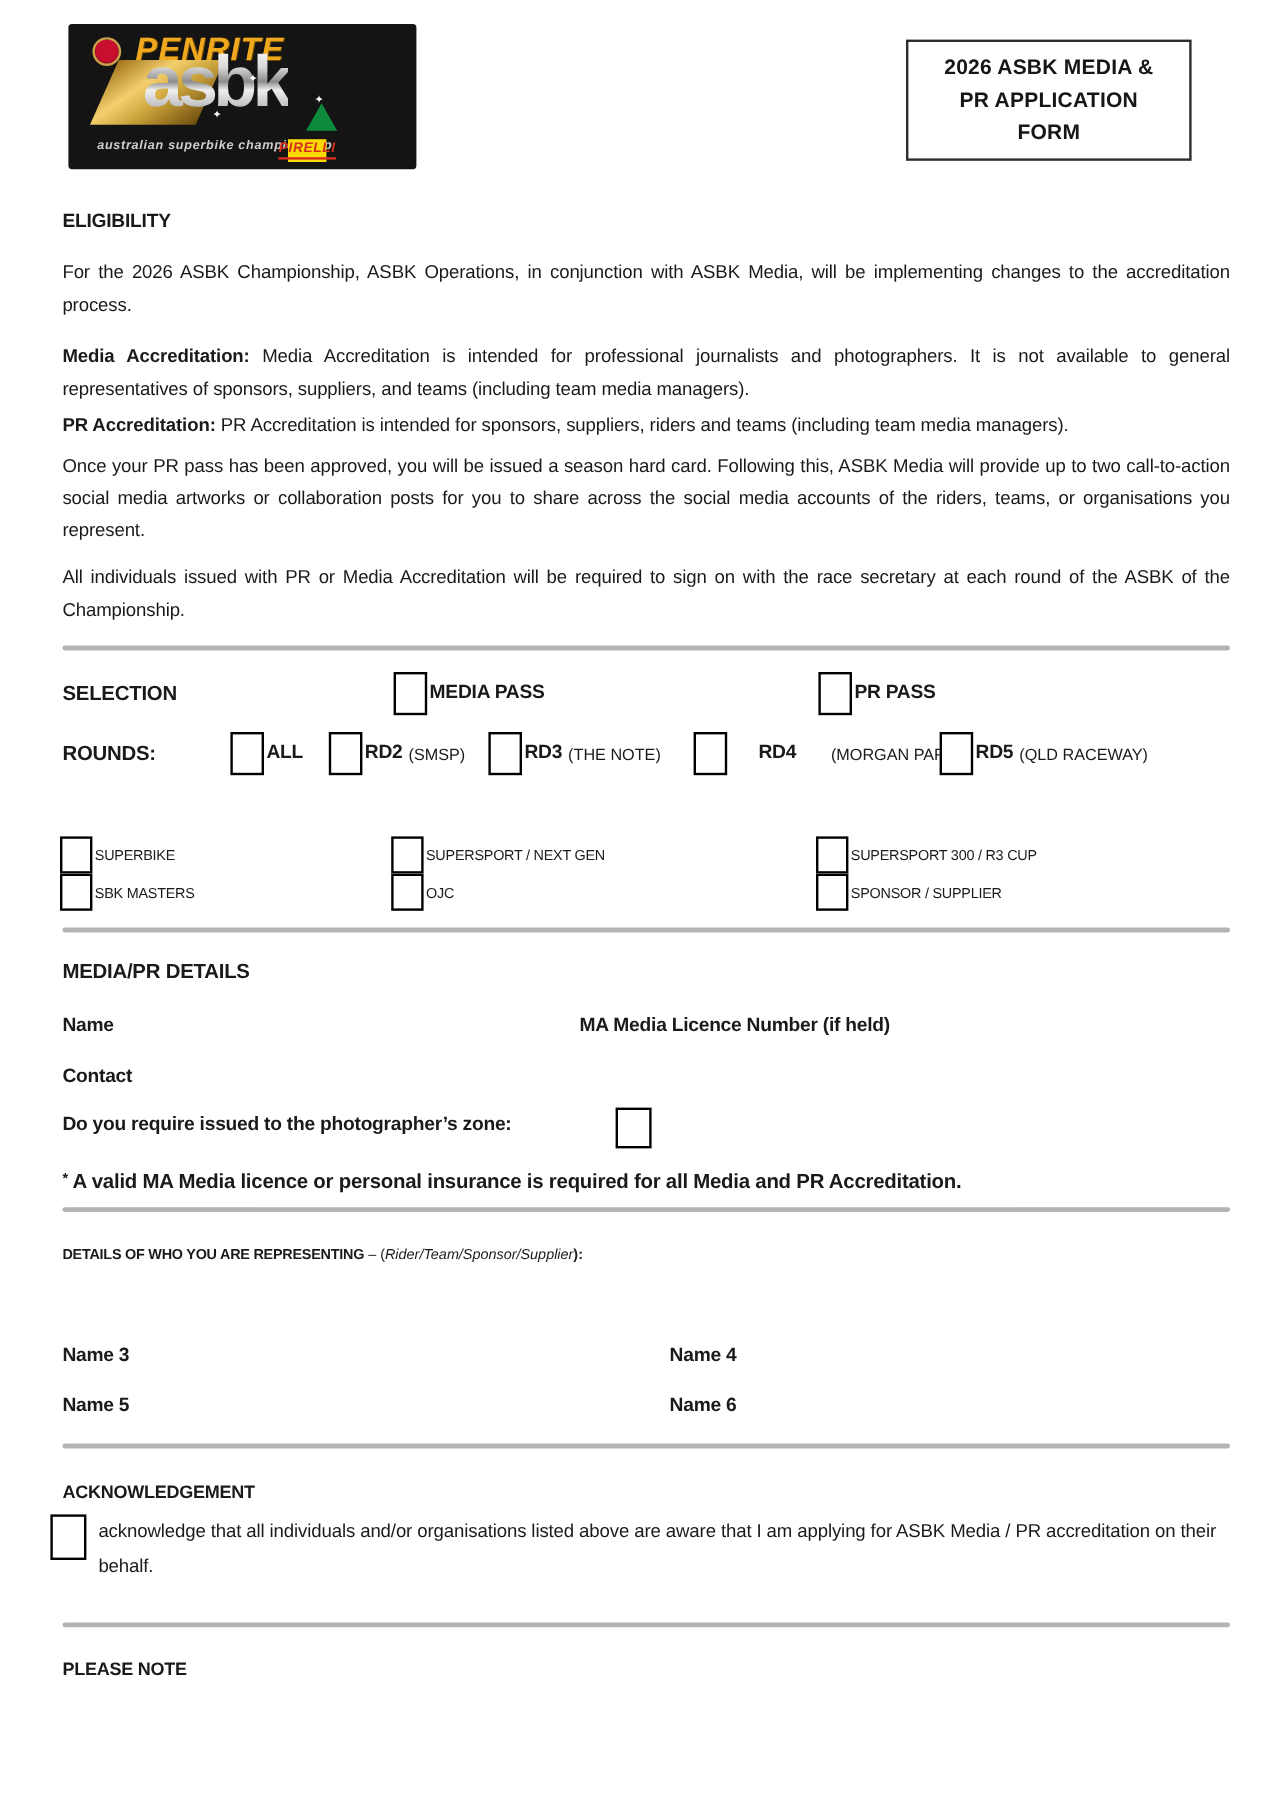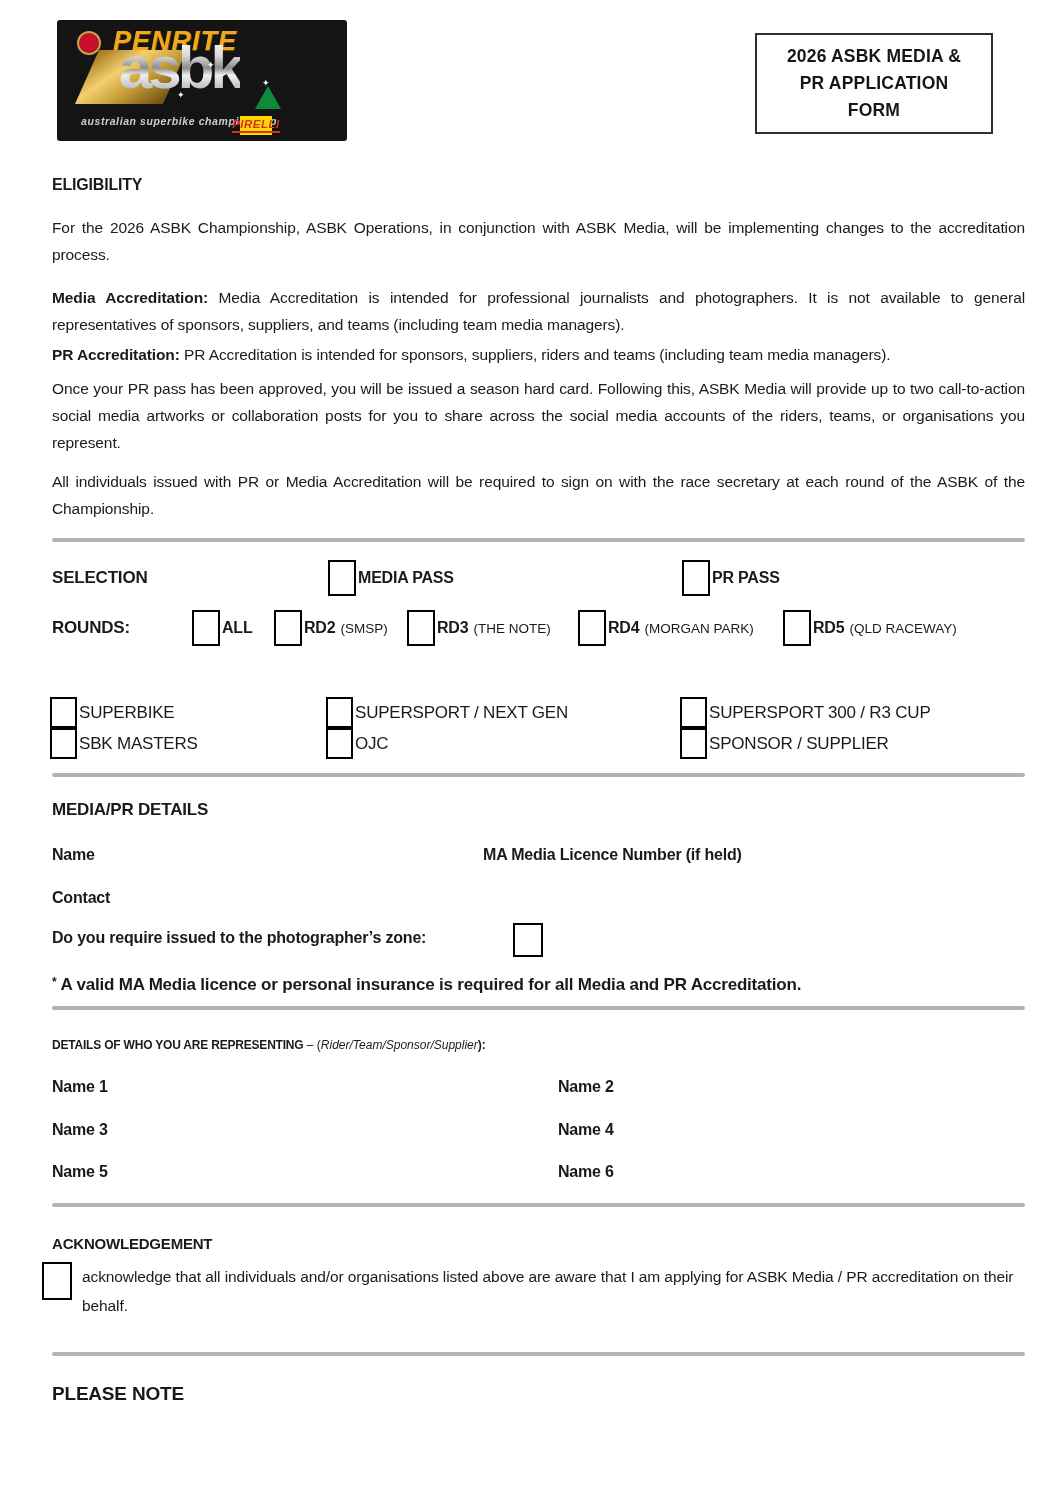--- a/index.html
+++ b/index.html
@@ -102,21 +102,21 @@
   .cb.zone  { width: 30px; height: 34px; }
   .cb.ack   { width: 30px; height: 38px; }
 
   .row { position: absolute; left: 52px; right: 33px; height: 40px; }
   .grp { position: absolute; top: 0; display: flex; align-items: center; }
   .grp .lbl  { font-size: 16px; font-weight: 700; letter-spacing: -0.2px; margin-left: 2px; white-space: nowrap; }
   .grp .sub  { font-size: 13.5px; font-weight: 400; margin-left: 5px; white-space: nowrap; }
 
   .cls-col { position: absolute; top: 0; }
   .cls-row { display: flex; align-items: center; height: 31px; }
-  .cls-row .cls-lbl { font-size: 17px; letter-spacing: -0.2px; margin-left: 2px; white-space: nowrap; }
+  .cls-row .cls-lbl { font-size: 12px; letter-spacing: -0.2px; margin-left: 2px; white-space: nowrap; }
 
   .fld-label { font-size: 16px; font-weight: 700; letter-spacing: -0.2px; }
   .names-row { position: absolute; left: 52px; right: 33px; height: 22px; }
   .names-row .n2 { position: absolute; left: 506px; top: 0; }
 
   .ack-text { font-size: 15.5px; line-height: 29px; letter-spacing: -0.1px; }
   .ack-text .cb.ack { float: left; margin: 0 10px 4px -10px; }
 
   .note-star { font-size: 12px; font-weight: 700; vertical-align: 4px; margin-right: 4px; }
 </style>
@@ -191,21 +191,21 @@
     <span class="grp" style="left:222px;justify-content:center;">
       <span class="cb"></span>
       <span class="lbl">RD2</span>
       <span class="sub">(SMSP)</span>
     </span>
     <span class="grp" style="left:355px;">
       <span class="cb"></span>
       <span class="lbl">RD3</span>
       <span class="sub">(THE NOTE)</span>
     </span>
-    <span class="grp" style="left:526px;">
+    <span class="grp" style="left:526px;gap:24px;">
       <span class="cb"></span>
       <span class="lbl">RD4</span>
       <span class="sub">(MORGAN PARK)</span>
     </span>
     <span class="grp" style="left:731px;">
       <span class="cb"></span>
       <span class="lbl">RD5</span>
       <span class="sub">(QLD RACEWAY)</span>
     </span>
   </div>
@@ -264,40 +264,36 @@
   <div class="abs h-big" style="top:975px;">
     <span class="note-star">*</span><span>A valid MA Media licence or personal insurance is required for all Media and PR Accreditation.</span>
   </div>
 
   <div class="abs rule" style="top:1006px;"></div>
 
   <div class="abs" style="top:1038px; font-size:12px;">
     <span style="font-weight:700; letter-spacing:-0.2px;">DETAILS OF WHO YOU ARE REPRESENTING</span><span> – (</span><span style="font-style:italic;">Rider/Team/Sponsor/Supplier</span><span style="font-weight:700;">):</span>
   </div>
 
-  <div class="names-row" style="top:1078px;">
-    <span class="fld-label">Name 1</span>
-    <span class="fld-label n2">Name 2</span>
-  </div>
   <div class="names-row" style="top:1121px;">
     <span class="fld-label">Name 3</span>
     <span class="fld-label n2">Name 4</span>
   </div>
   <div class="names-row" style="top:1163px;">
     <span class="fld-label">Name 5</span>
     <span class="fld-label n2">Name 6</span>
   </div>
 
   <div class="abs rule" style="top:1203px;"></div>
 
   <div class="abs h-section" style="top:1235px; font-size:15px;">ACKNOWLEDGEMENT</div>
 
   <div class="abs ack-text" style="top:1262px;">
     <span class="cb ack"></span>
     <span>acknowledge that all individuals and/or organisations listed above are aware that I am applying for ASBK Media / PR accreditation on their behalf.</span>
   </div>
 
   <div class="abs rule" style="top:1352px;"></div>
 
-  <div class="abs h-section" style="top:1383px; font-size:19px;">PLEASE NOTE</div>
+  <div class="abs h-section" style="top:1383px; font-size:15px;">PLEASE NOTE</div>
 
 
 </div>
 
 </body></html>

